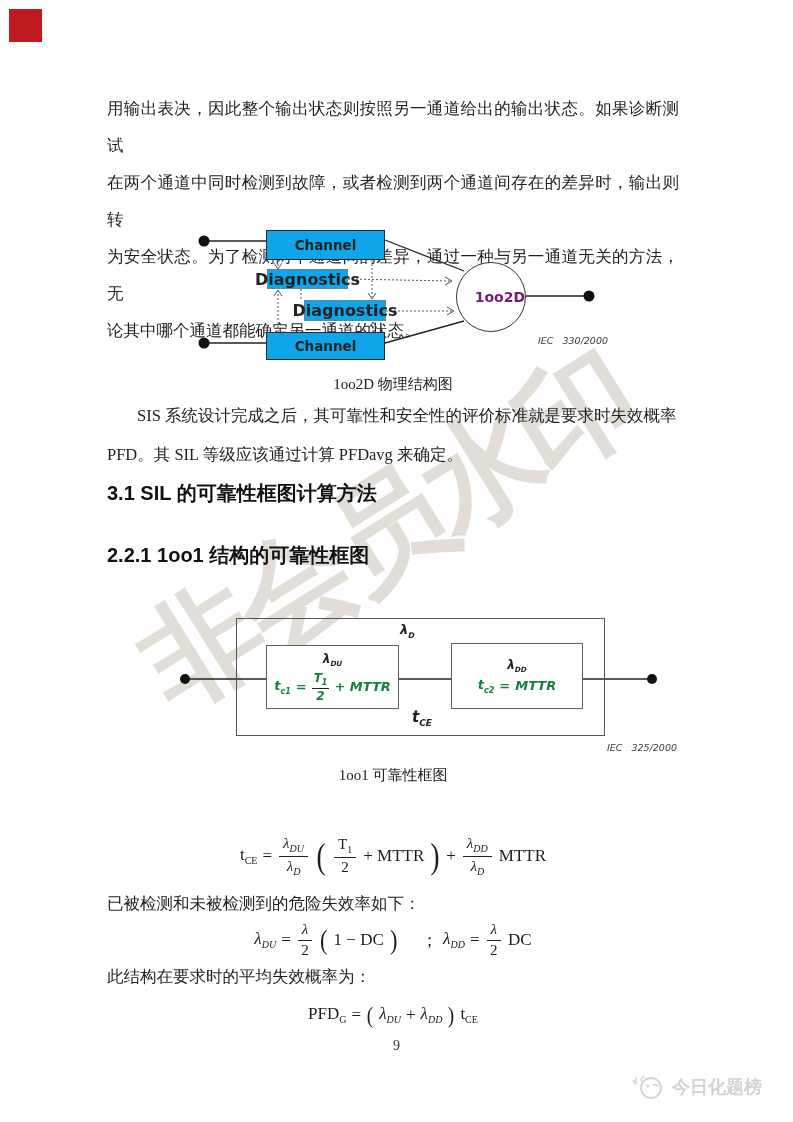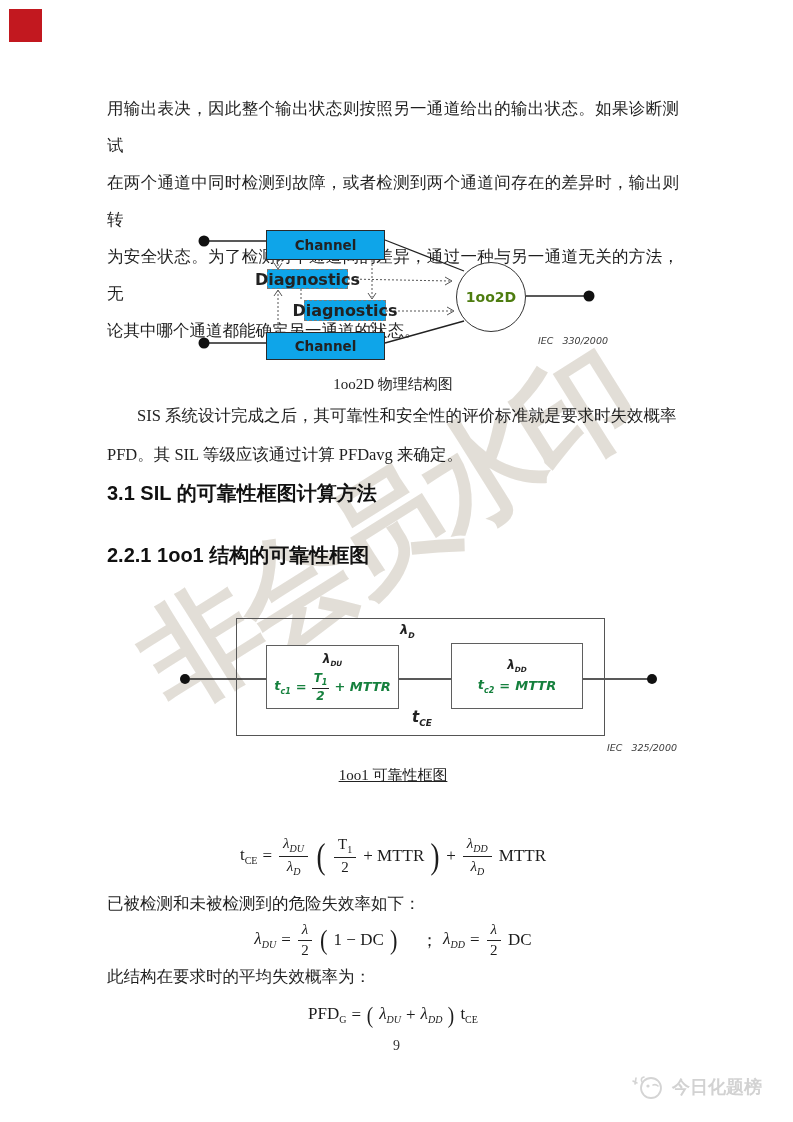--- a/index.html
+++ b/index.html
@@ -23,22 +23,22 @@
   .caption{position:absolute;left:107px;width:572px;text-align:center;font-size:15px;color:#222;}
   .pagenum{position:absolute;left:0;top:1038px;width:793px;text-align:center;font-size:14px;color:#333;}
   
   .diagram{position:absolute;left:0;width:793px;}
   .diagram svg{position:absolute;left:0;top:0;}
   .dbox{position:absolute;background:#0ea5e9;display:flex;align-items:center;justify-content:center;
         font-family:"DejaVu Sans",sans-serif;font-weight:700;color:#222;box-sizing:border-box;}
   .solidbox{border:1.5px solid #2a2a2a;font-size:13.5px;}
   .dashbox{border:1px dashed #7a7a7a;font-size:16px;}
   .voter{position:absolute;border:1.4px solid #333;border-radius:50%;background:#fff;
-         display:flex;align-items:center;justify-content:center;
-         font-family:"DejaVu Sans",sans-serif;font-weight:700;font-size:14px;color:#4d7c0f;}
+         display:flex;align-items:center;justify-content:flex-end;
+         font-family:"DejaVu Sans",sans-serif;font-weight:700;font-size:14px;color:#701a75;}
   .iec{position:absolute;font-family:"DejaVu Sans",sans-serif;font-style:italic;font-size:9.5px;
        color:#3c3c3c;white-space:pre;}
   .greybox{position:absolute;border:1.4px solid #555;box-sizing:border-box;background:transparent;}
   .innerbox{position:absolute;border:1.3px solid #5f5f5f;box-sizing:border-box;background:#fff;
             display:flex;flex-direction:column;align-items:center;justify-content:center;gap:3px;}
   .d2lbl{font-family:"DejaVu Sans",sans-serif;font-weight:700;font-style:italic;color:#222;}
   .d2lbl sub{font-size:0.6em;}
   .d2eq{display:flex;align-items:center;gap:5px;font-family:"DejaVu Sans",sans-serif;
         font-weight:700;font-style:italic;font-size:13px;color:#15803d;}
   .sfrac{display:inline-flex;flex-direction:column;align-items:center;line-height:1;font-size:12px;}
@@ -161,21 +161,21 @@
         <span>=</span>
         <span>MTTR</span>
       </span>
     </div>
     <div class="abs d2lbl" style="left:412px;top:98px;font-size:15px;">
       <span>t</span><sub>CE</sub>
     </div>
     <div class="iec" style="left:607px;top:132px;">IEC   325/2000</div>
   </div>
 
-  <div class="caption" style="top:766px;text-decoration:underline;">1oo1 可靠性框图</div>
+  <div class="caption" style="top:766px;">1oo1 可靠性框图</div>
 
 
   <div class="formula" style="top:832px;height:48px;">
     <span><span>t</span><sub>CE</sub></span>
     <span>=</span>
     <span class="frac">
       <span class="n gk"><span>λ</span><sub>DU</sub></span>
       <span class="d gk"><span>λ</span><sub>D</sub></span>
     </span>
     <span class="bigp">(</span>

